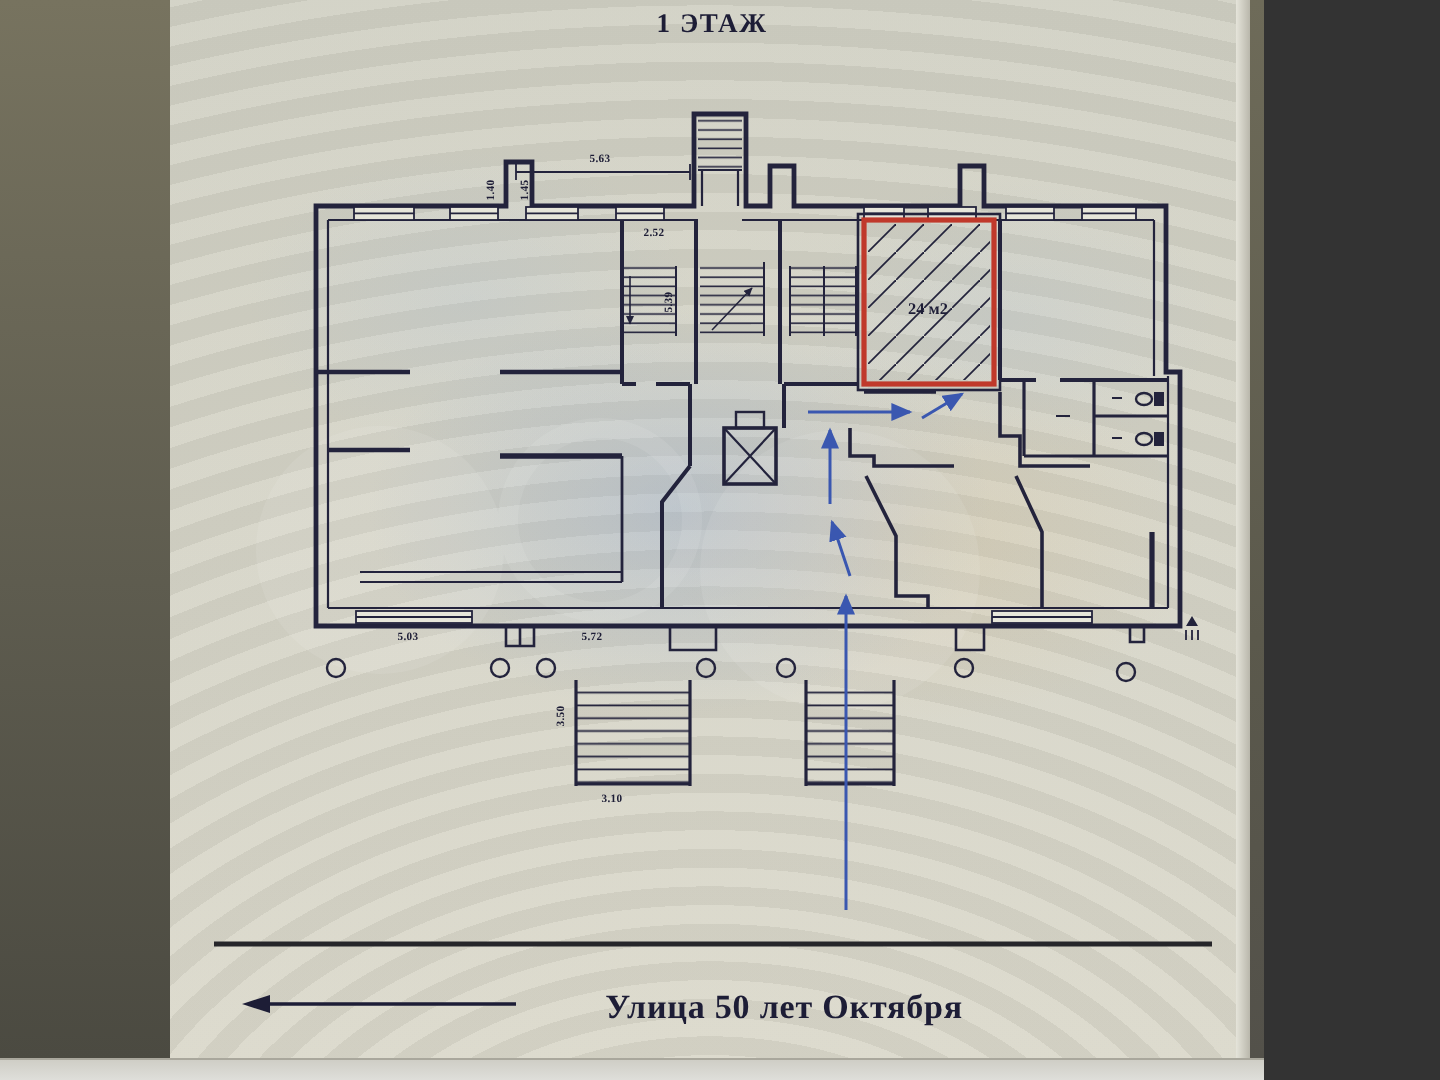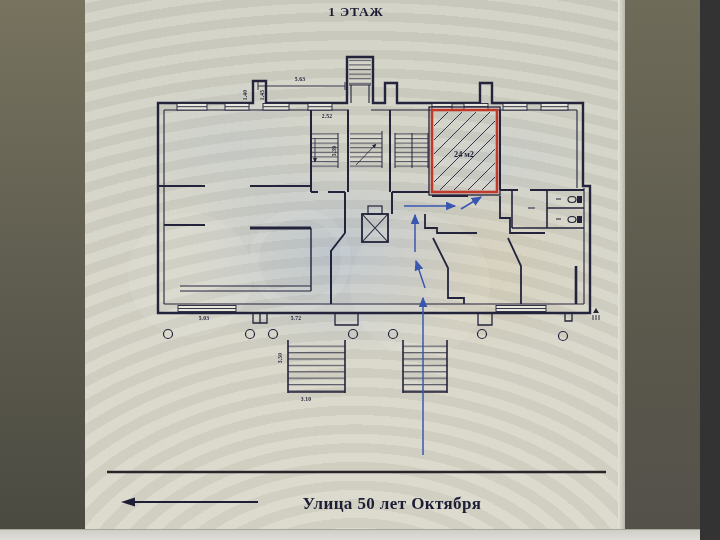--- a/index.html
+++ b/index.html
@@ -1,17 +1,17 @@
 <!DOCTYPE html>
 <html><head>
 <meta charset="utf-8">
 <style>
   html,body{margin:0;padding:0;background:#333;}
   .frame{
-    position:relative;width:700px;height:540px;overflow:hidden;
+    position:relative;width:632px;height:540px;overflow:hidden;
     font-family:"Liberation Serif","DejaVu Serif",serif;
     background:#d5d4c7;
   }
   .bezel-left{position:absolute;left:0;top:0;width:85px;height:529px;
     background:linear-gradient(180deg,#77735f,#5e5c4f 55%,#4b4a41);}
   .bezel-right{position:absolute;left:625px;top:0;width:95px;height:529px;
     background:linear-gradient(180deg,#6e6b59,#5b594c 60%,#53514a);}
   .edge-right{position:absolute;left:618px;top:0;width:7px;height:529px;
     background:linear-gradient(90deg,#e5e4da,#b9b7ab);}
   .bezel-bottom{position:absolute;left:0;top:529px;width:720px;height:11px;

